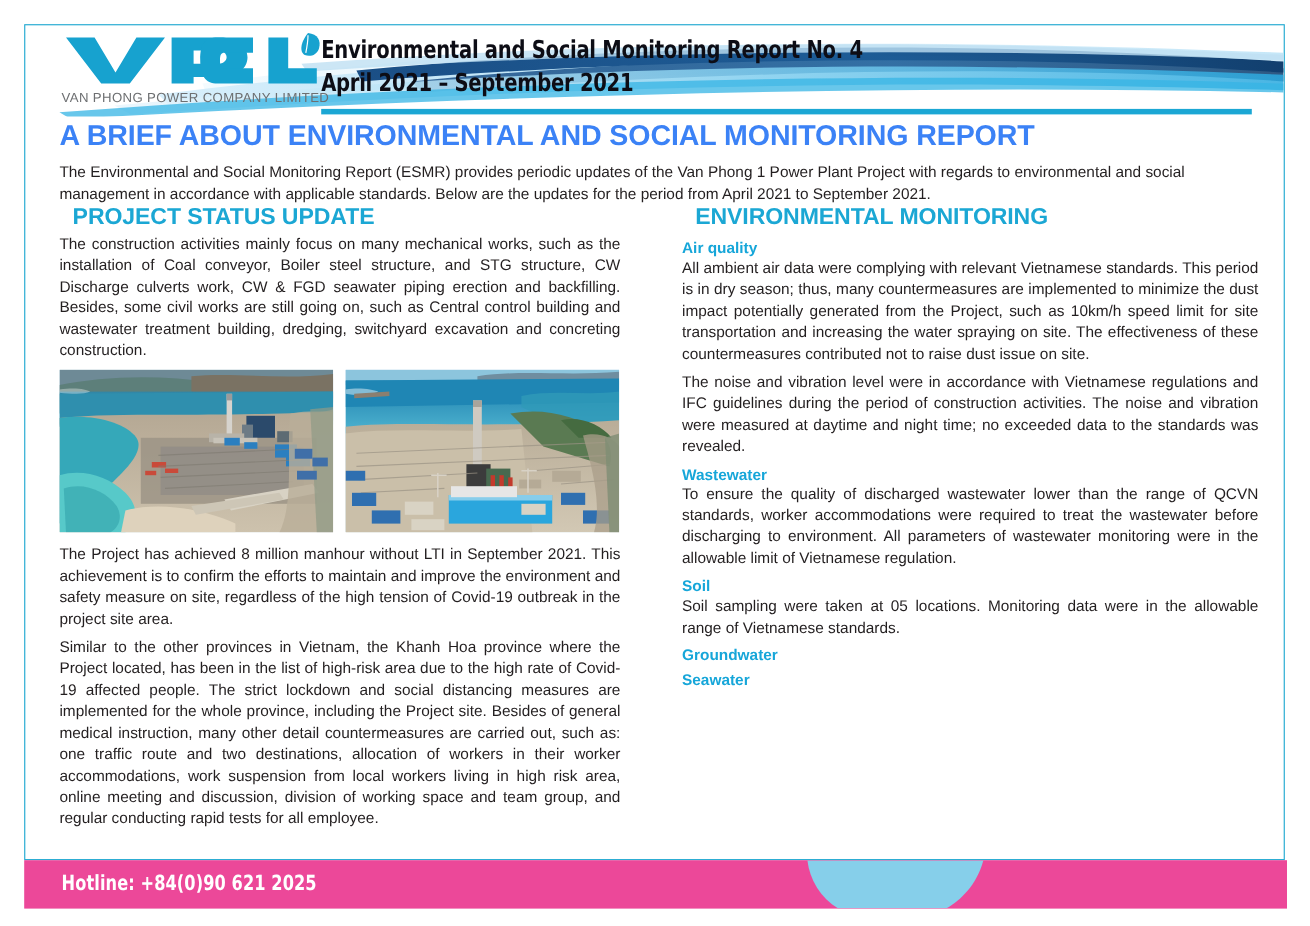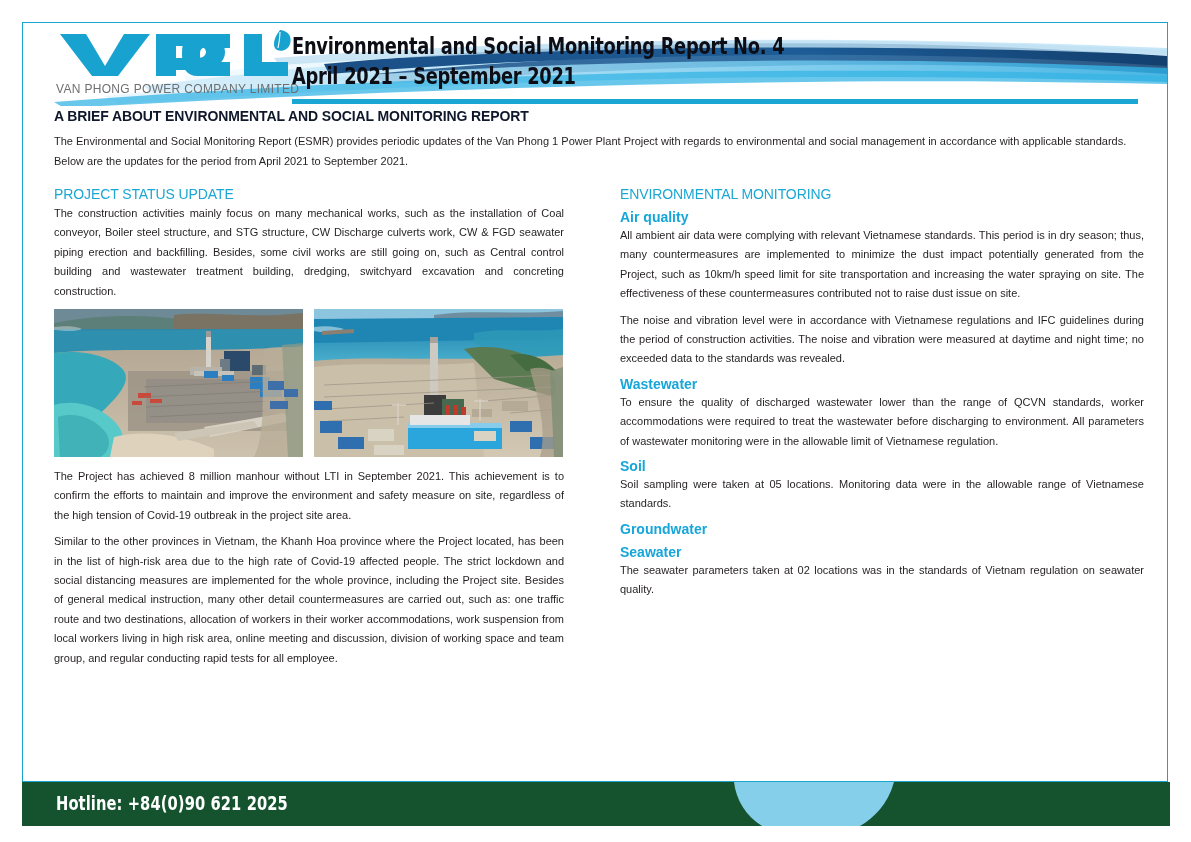--- a/index.html
+++ b/index.html
@@ -42,55 +42,55 @@
     white-space:nowrap;
   }
   .header-rule{
     position:absolute;left:268px;top:75px;width:846px;height:5px;background:#1ba7d4;
   }
 
   
   .content{position:absolute;left:24px;top:108px;width:1143px;height:672px;}
 
   h1.big{
-    font-size:14px;font-weight:bold;color:#0f172a;
+    font-size:26px;font-weight:bold;color:#3b82f6;
     margin:0;letter-spacing:-0.1px;
     font-family:"Liberation Sans", sans-serif;
   }
   h2.sec{
-    font-size:14px;font-weight:normal;color:#1ba7d4;
-    margin:0 0 2px 0;letter-spacing:-0.1px;
+    font-size:21px;font-weight:bold;color:#1ba7d4;
+    margin:0 0 2px 12px;letter-spacing:-0.1px;
     font-family:"Liberation Sans", sans-serif;
   }
   h3.sub{
     font-size:14px;font-weight:bold;color:#16a6d9;
     margin:7px 0 1px 0;
     font-family:"Liberation Sans", sans-serif;
   }
   p.body{
-    font-size:11px;line-height:19.4px;color:#231f20;
+    font-size:14px;line-height:19.4px;color:#231f20;
     margin:0 0 7px 0;text-align:justify;
     font-family:"Liberation Sans", sans-serif;
   }
 
   .intro{position:absolute;left:30px;top:0px;width:1090px;}
   .intro h1{margin-bottom:7px;}
   .intro p{text-align:left;margin:0;line-height:20px;}
 
   .cols{position:absolute;left:30px;top:78px;width:1090px;}
   .col-left{position:absolute;left:0;top:0;width:510px;}
   .col-right{position:absolute;left:566px;top:0;width:524px;}
 
   
   .photos{display:flex;gap:11px;margin:8px 0 10px 0;}
   .photo{width:249px;height:148px;position:relative;overflow:hidden;display:block;}
   .photo svg{display:block;width:100%;height:100%;}
 
   
-  .footer{position:absolute;left:22px;top:782px;width:1148px;height:44px;background:#14532d;overflow:hidden;}
+  .footer{position:absolute;left:22px;top:782px;width:1148px;height:44px;background:#ec4899;overflow:hidden;}
   .footer-shape{position:absolute;left:0;top:0;width:1148px;height:44px;}
   .hotline{
     position:absolute;left:34px;top:10px;
     font-family:"DejaVu Sans Condensed","Liberation Sans", sans-serif;
     font-size:19px;font-weight:bold;color:#ffffff;letter-spacing:.1px;
     transform:scaleX(.86);transform-origin:left center;white-space:nowrap;
   }
 </style>
 </head>
 <body>
@@ -333,21 +333,20 @@
 
         <h3 class="sub">Wastewater</h3>
         <p class="body">To ensure the quality of discharged wastewater lower than the range of QCVN standards, worker accommodations were required to treat the wastewater before discharging to environment. All parameters of wastewater monitoring were in the allowable limit of Vietnamese regulation.</p>
 
         <h3 class="sub">Soil</h3>
         <p class="body">Soil sampling were taken at 05 locations. Monitoring data were in the allowable range of Vietnamese standards.</p>
 
         <h3 class="sub">Groundwater</h3>
 
         <h3 class="sub">Seawater</h3>
-        <p class="body">The seawater parameters taken at 02 locations was in the standards of Vietnam regulation on seawater quality.</p>
       </div>
 
     </div>
   </div>
 
   <div class="footer">
     <svg class="footer-shape" viewBox="0 0 1148 44" preserveAspectRatio="none">
       <path d="M712,0 L872,0 C866,22 852,36 838,44 L740,44 C724,34 714,18 712,0 Z" fill="#86cfea"></path>
     </svg>
     <div class="hotline">Hotline: +84(0)90 621 2025</div>

